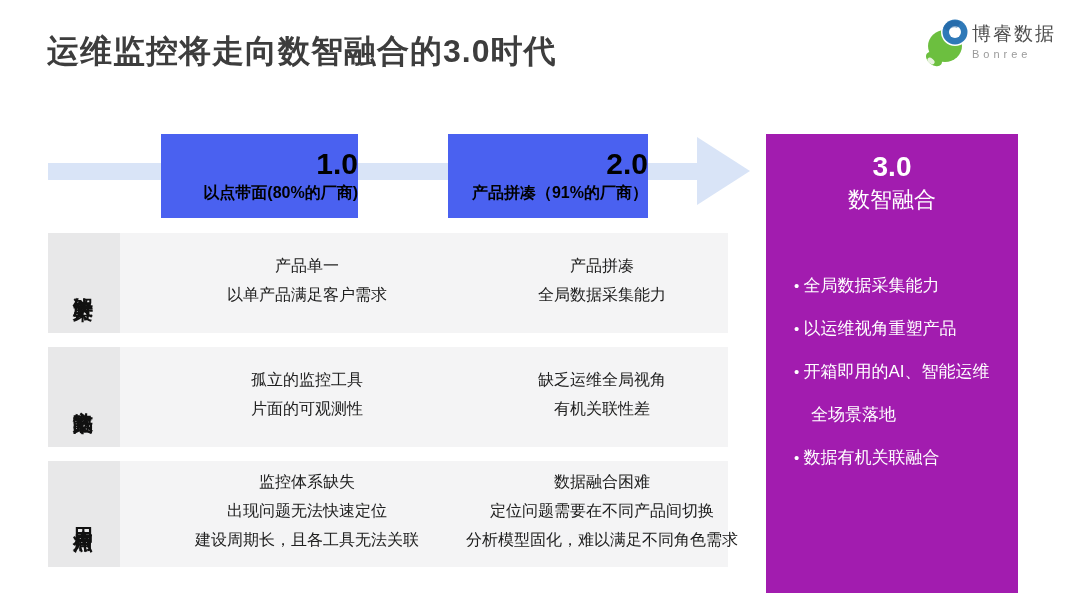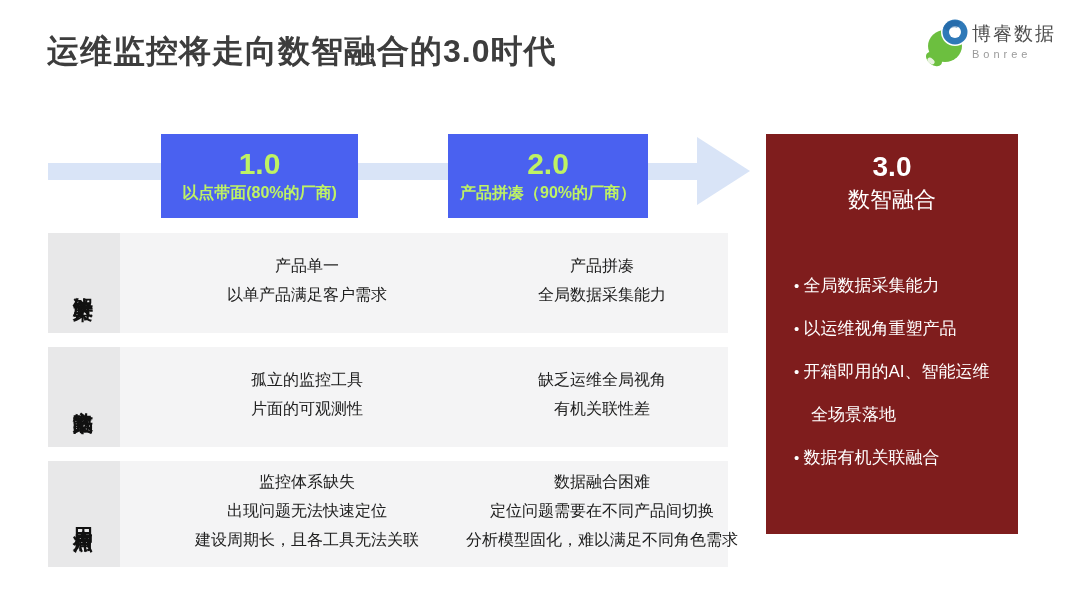--- a/index.html
+++ b/index.html
@@ -14,29 +14,29 @@
   .logo-text{display:flex;flex-direction:column;line-height:1.2;}
   .logo-name{font-size:19px;color:#4f4f4f;letter-spacing:2px;}
   .logo-sub{font-size:11px;color:#9a9a9a;letter-spacing:4px;margin-top:2px;}
 
   
   .arrow-bar{position:absolute;left:48px;top:163px;width:650px;height:17px;background:#d9e4f7;}
   .arrow-head{position:absolute;left:697px;top:137px;width:0;height:0;
     border-top:34px solid transparent;border-bottom:34px solid transparent;border-left:53px solid #d9e4f7;}
 
   
-  .stage-box{position:absolute;top:134px;height:84px;background:#4a61f0;color:#bef264;
-    display:flex;flex-direction:column;align-items:center;justify-content:center;z-index:2;}
+  .stage-box{position:absolute;top:134px;height:84px;background:#4a61f0;color:#000000;
+    display:flex;flex-direction:column;align-items:flex-end;justify-content:center;z-index:2;}
   .stage1{left:161px;width:197px;}
   .stage2{left:448px;width:200px;}
   .stage-ver{font-size:30px;font-weight:800;line-height:34px;}
   .stage-label{font-size:16px;font-weight:700;line-height:24px;}
 
   
-  .stage3{position:absolute;left:766px;top:134px;width:252px;height:400px;background:#7f1d1d;color:#ffffff;z-index:2;}
+  .stage3{position:absolute;left:766px;top:134px;width:252px;height:459px;background:#a21caf;color:#ffffff;z-index:2;}
   .stage3-ver{margin-top:15px;text-align:center;font-size:28px;font-weight:800;line-height:36px;}
   .stage3-label{text-align:center;font-size:22px;font-weight:400;line-height:30px;}
   .bullets{position:absolute;left:28px;top:130px;right:14px;margin:0;padding:0;list-style:none;
     font-size:17px;line-height:43px;}
   .bullets li{padding-left:17px;text-indent:-17px;}
   .bullets li::before{content:"• ";font-size:15px;}
 
   
   .row{position:absolute;left:48px;width:680px;background:#f4f4f5;}
   .row1{top:233px;height:100px;}
@@ -78,21 +78,21 @@
   <div class="arrow-bar"></div>
   <div class="arrow-head"></div>
 
   <div class="stage-box stage1">
     <div class="stage-ver">1.0</div>
     <div class="stage-label">以点带面(80%的厂商)</div>
   </div>
 
   <div class="stage-box stage2">
     <div class="stage-ver">2.0</div>
-    <div class="stage-label">产品拼凑（90%的厂商）</div>
+    <div class="stage-label">产品拼凑（91%的厂商）</div>
   </div>
 
   <div class="stage3">
     <div class="stage3-ver">3.0</div>
     <div class="stage3-label">数智融合</div>
     <ul class="bullets">
       <li>全局数据采集能力</li>
       <li>以运维视角重塑产品</li>
       <li>开箱即用的AI、智能运维全场景落地</li>
       <li>数据有机关联融合</li>

